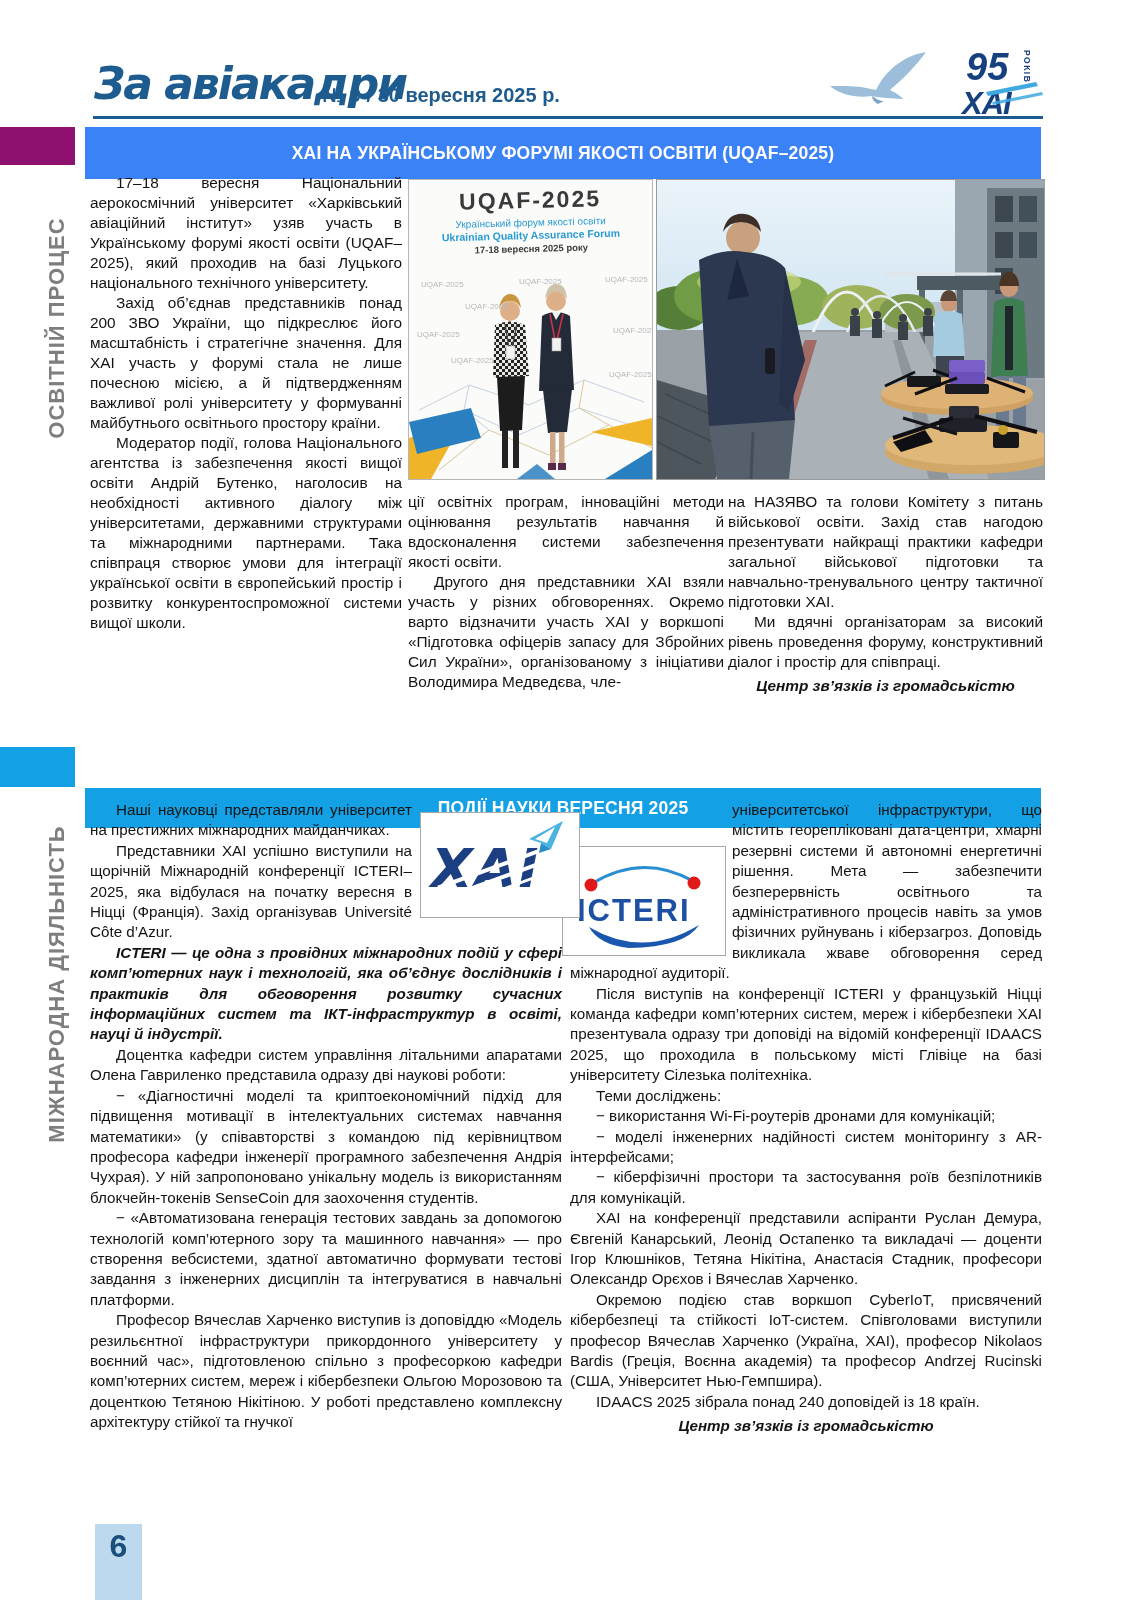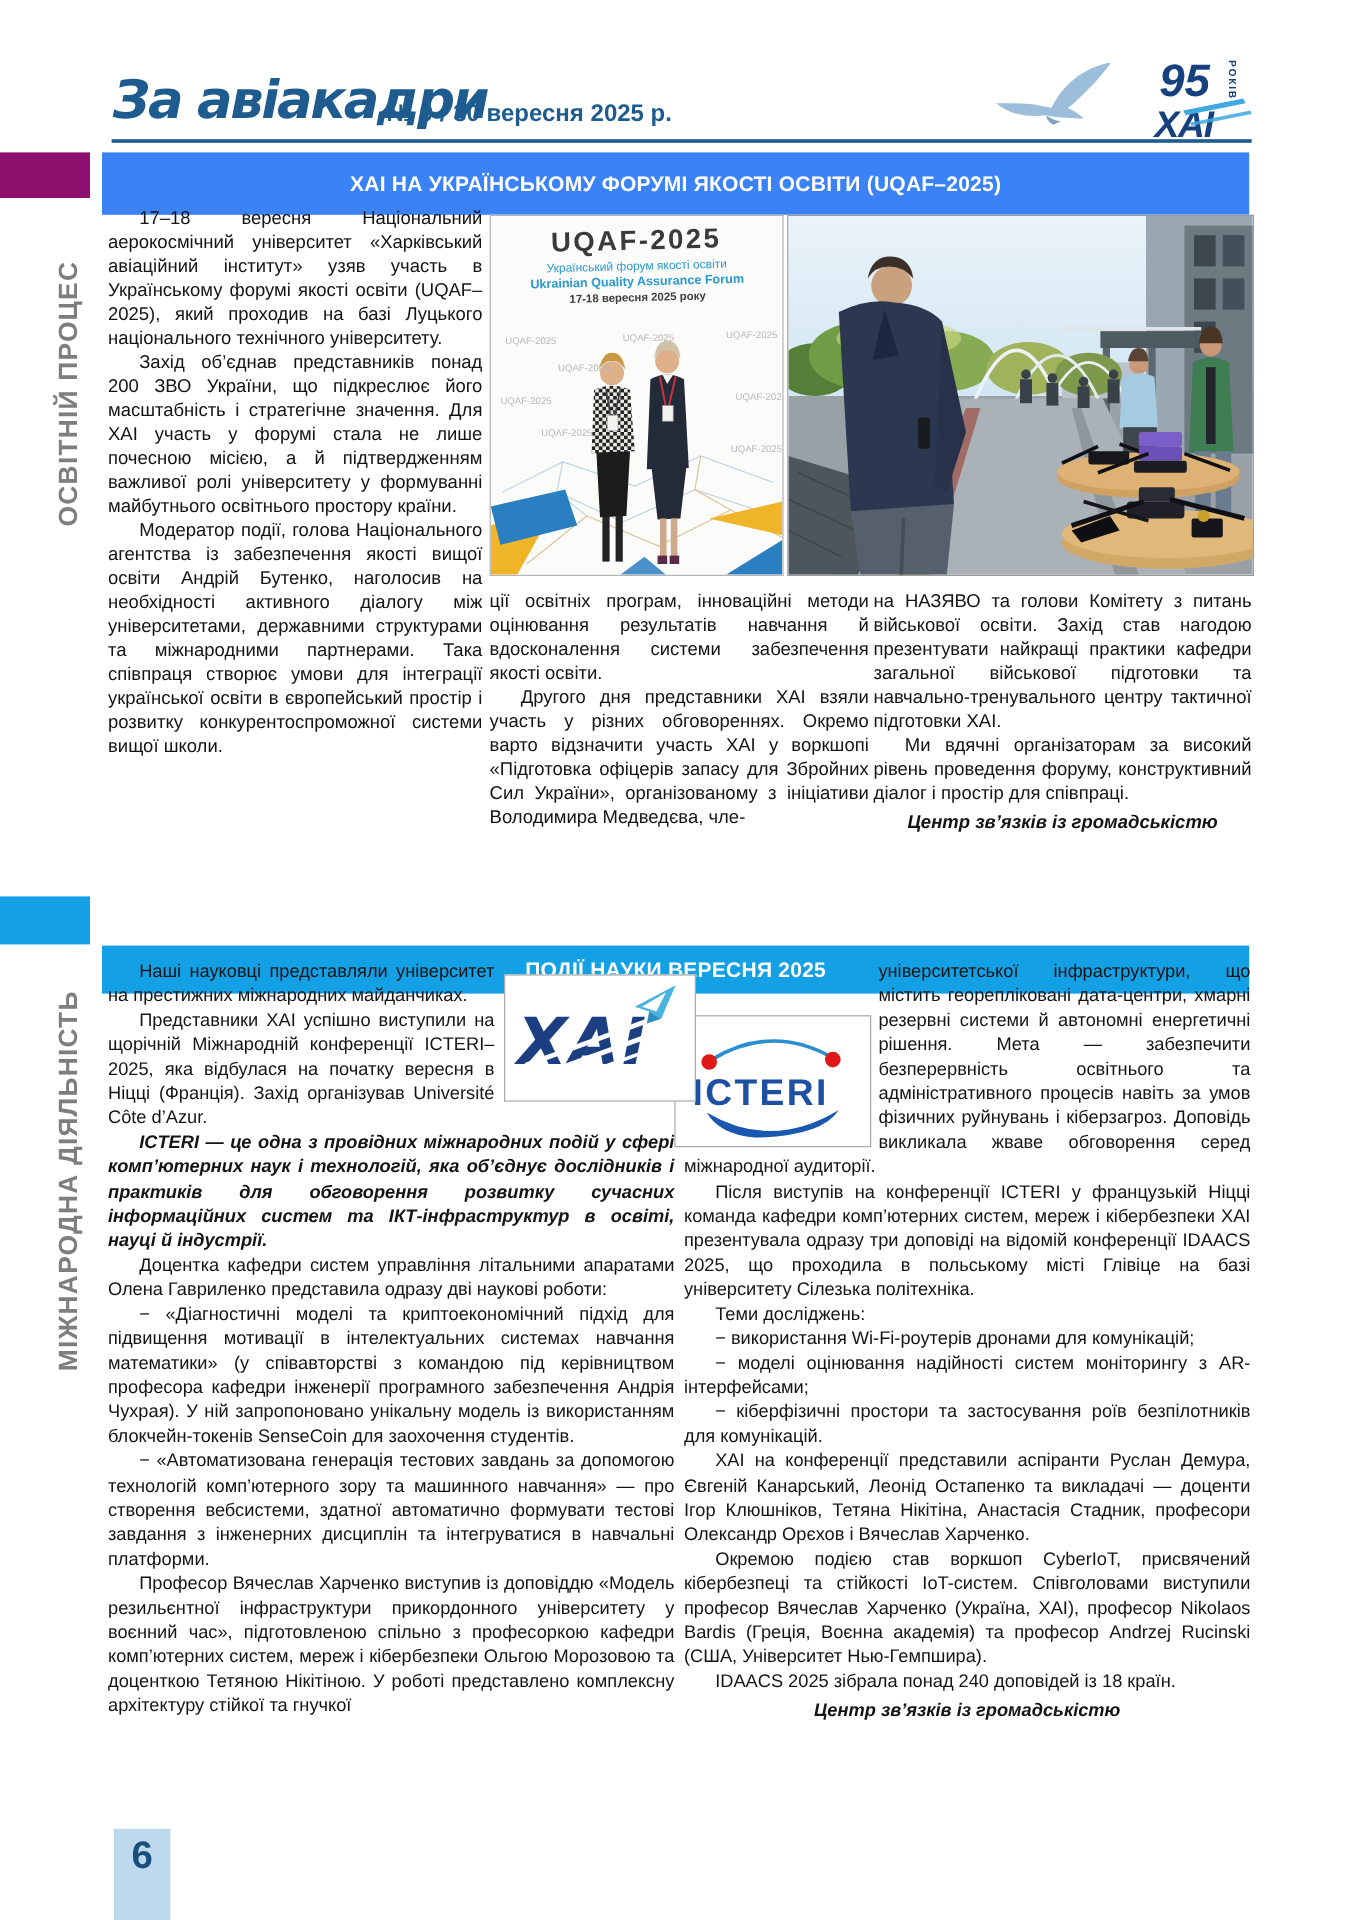--- a/index.html
+++ b/index.html
@@ -317,21 +317,21 @@
     <p class="p-ind">−  «Автоматизована генерація тестових завдань за допомогою технологій комп’ютерного зору та машинного навчання» — про створення вебсистеми, здатної автоматично формувати тестові завдання з інженерних дисциплін та інтегруватися в навчальні платформи.</p>
     <p class="p-ind">Професор Вячеслав Харченко виступив із доповіддю «Модель резильєнтної інфраструктури прикордонного університету у воєнний час», підготовленою спільно з професоркою кафедри комп’ютерних систем, мереж і кібербезпеки Ольгою Морозовою та доценткою Тетяною Нікітіною. У роботі представлено комплексну архітектуру стійкої та гнучкої</p>
   </div>
 
   <div class="col s2 s2right">
     <div class="float-icteri"></div>
     <p>університетської інфраструктури, що містить георепліковані дата-центри, хмарні резервні системи й автономні енергетичні рішення. Мета — забезпечити безперервність освітнього та адміністративного процесів навіть за умов фізичних руйнувань і кіберзагроз. Доповідь викликала жваве обговорення серед міжнародної аудиторії.</p>
     <p class="p-ind">Після виступів на конференції ICTERI у французькій Ніцці команда кафедри комп’ютерних систем, мереж і кібербезпеки ХАІ презентувала одразу три доповіді на відомій конференції IDAACS 2025, що проходила в польському місті Глівіце на базі університету Сілезька політехніка.</p>
     <p class="p-ind">Теми досліджень:</p>
     <p class="p-ind">−  використання Wi-Fi-роутерів дронами для комунікацій;</p>
-    <p class="p-ind">−  моделі оцінювання надійності систем моніторингу з AR-інтерфейсами;</p>
+    <p class="p-ind">−  моделі інженерних надійності систем моніторингу з AR-інтерфейсами;</p>
     <p class="p-ind">−  кіберфізичні простори та застосування роїв безпілотників для комунікацій.</p>
     <p class="p-ind">ХАІ на конференції представили аспіранти Руслан Демура, Євгеній Канарський, Леонід Остапенко та викладачі — доценти Ігор Клюшніков, Тетяна Нікітіна, Анастасія Стадник, професори Олександр Орєхов і Вячеслав Харченко.</p>
     <p class="p-ind">Окремою подією став воркшоп CyberIoT, присвячений кібербезпеці та стійкості IoT-систем. Співголовами виступили професор Вячеслав Харченко (Україна, ХАІ), професор Nikolaos Bardis (Греція, Воєнна академія) та професор Andrzej Rucinski (США, Університет Нью-Гемпшира).</p>
     <p class="p-ind">IDAACS 2025 зібрала понад 240 доповідей із 18 країн.</p>
     <p class="byline">Центр зв’язків із громадськістю</p>
   </div>
 
   <div class="logobox box-xai">
     <svg width="156" height="102" viewBox="0 0 156 102">
       <text x="10" y="74" font-family="DejaVu Sans, sans-serif" font-size="54" font-weight="bold" font-style="italic" fill="#1c3f82" letter-spacing="2">ХАІ</text>

